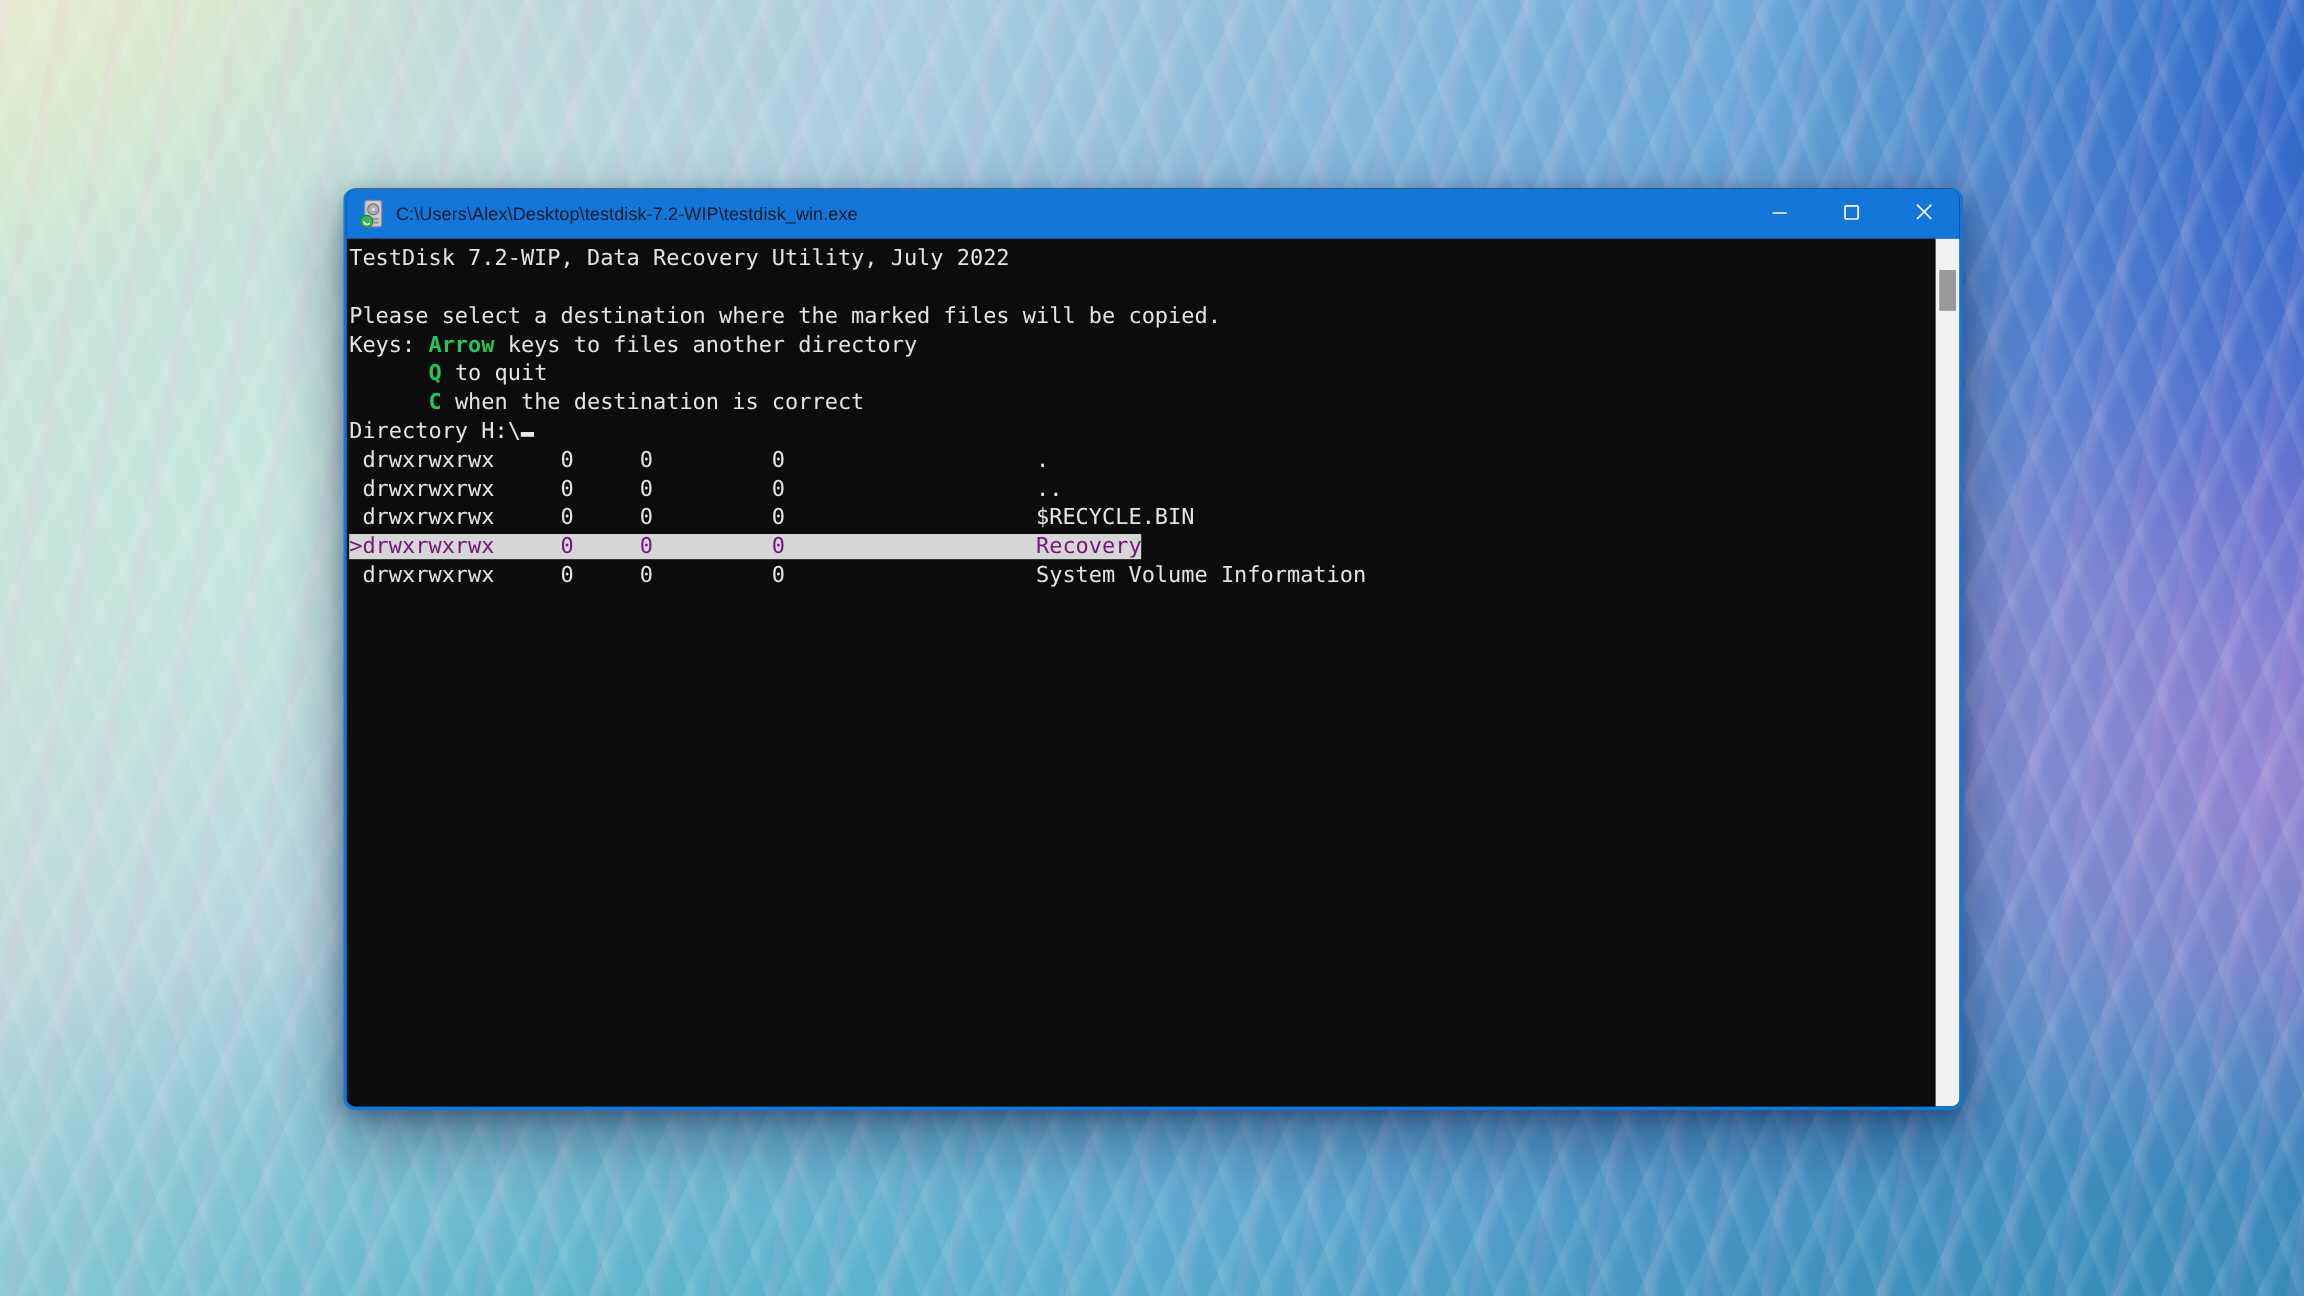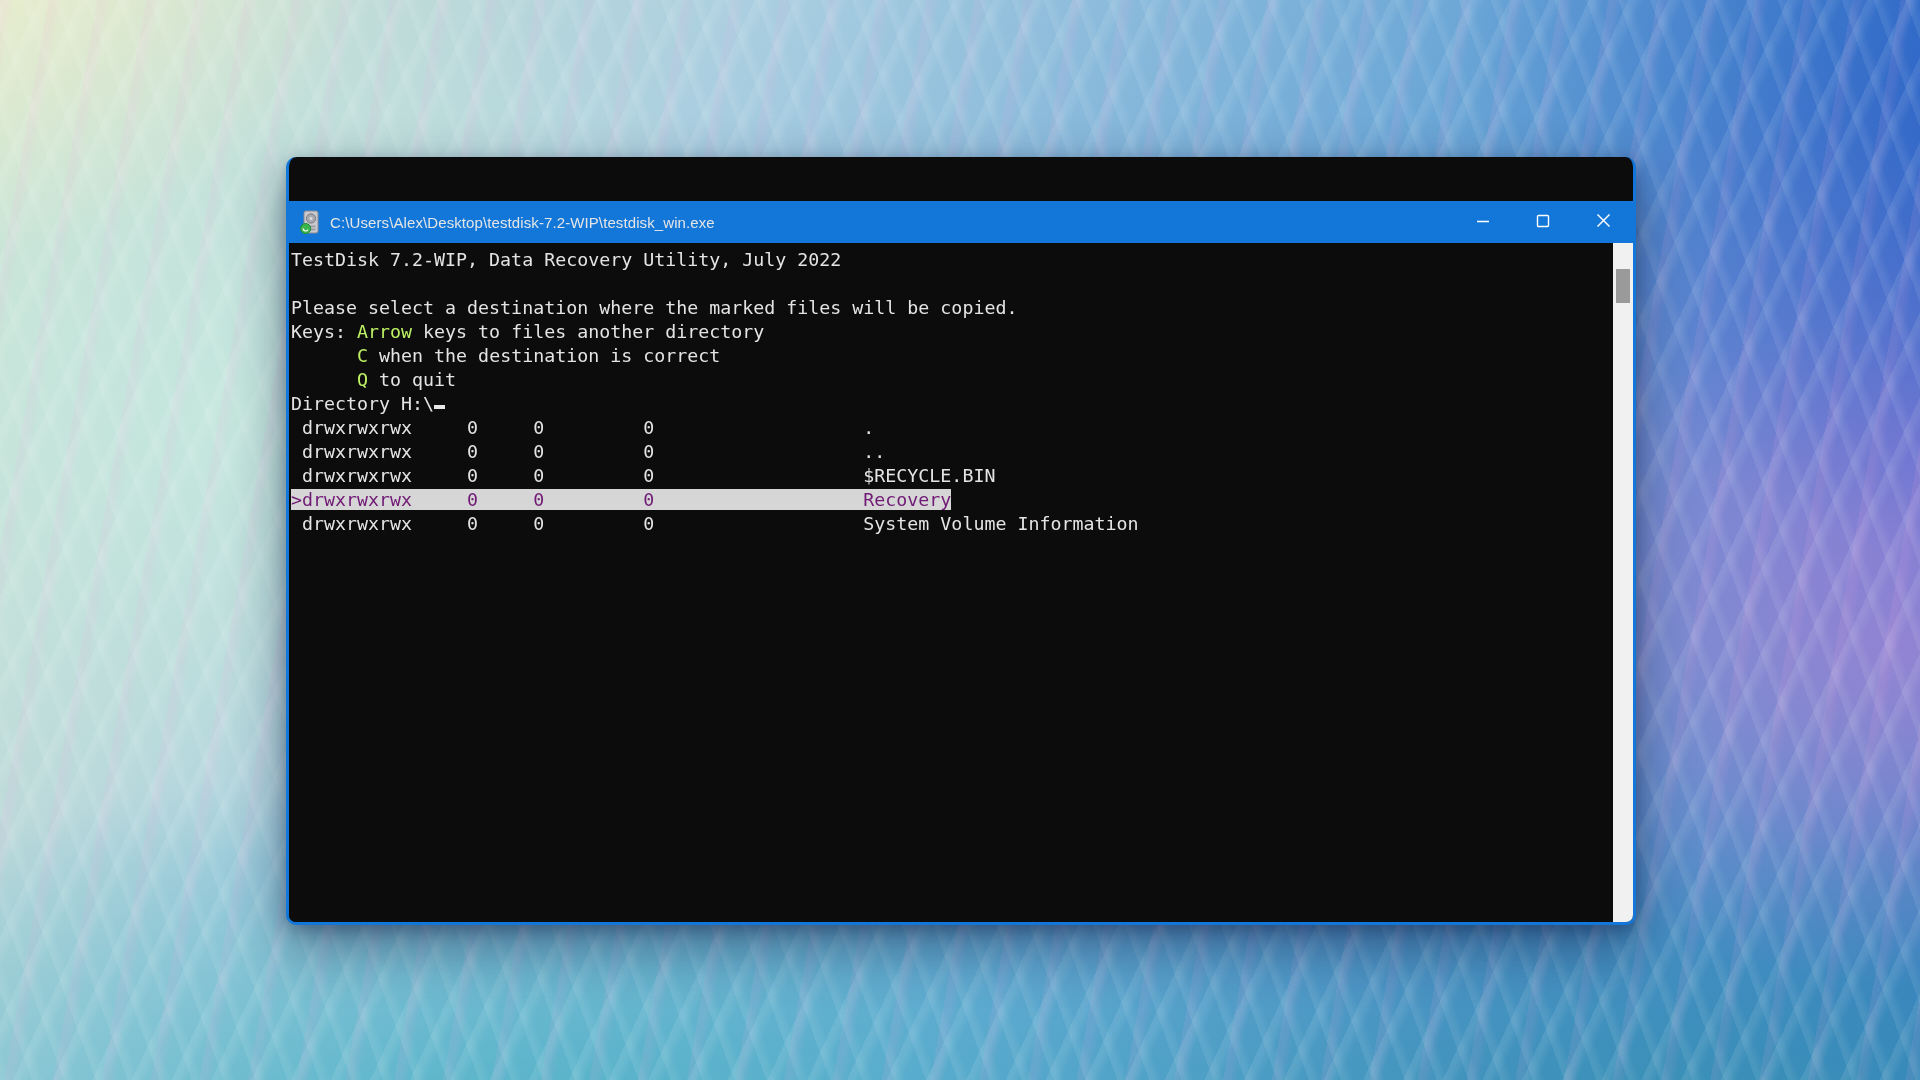--- a/index.html
+++ b/index.html
@@ -19,34 +19,34 @@
       linear-gradient(118deg, #d4e7d0 0%, #abcfe0 30%, #6aa6d6 60%, #3c7cc4 100%);
   }
   .window{
     position:absolute;left:286px;top:157px;width:1350px;height:768px;
     box-sizing:border-box;border:3px solid #1277d8;border-top:none;
     border-radius:10px;overflow:hidden;background:#0c0c0c;
     box-shadow:0 22px 55px rgba(8,20,60,0.45), 0 5px 16px rgba(8,20,60,0.30);
   }
   .titlebar{
     height:42px;background:#1277d8;display:flex;align-items:center;
-    font-family:"Liberation Sans", sans-serif;color:#e5e5e5;margin-top:44px;
+    font-family:"Liberation Sans", sans-serif;color:#0f172a;
   }
   .titlebar .app-icon{margin-left:11px;margin-right:9px;display:flex;align-items:center;}
   .titlebar .title-text{font-size:15px;letter-spacing:0.1px;white-space:nowrap;}
   .controls{margin-left:auto;display:flex;height:100%;}
   .cbtn{width:60px;height:100%;display:flex;align-items:center;justify-content:center;background:transparent;border:none;cursor:default;}
   .body{display:flex;height:723px;}
   .console{
     flex:1;background:#0c0c0c;color:#e4e4e4;
     font-family:"DejaVu Sans Mono", monospace;font-size:18.3px;line-height:24px;
     padding:5px 0 0 2px;overflow:hidden;
   }
   .line{white-space:pre;height:24px;}
-  .b{font-weight:normal;color:#bef264;}
+  .b{font-weight:bold;color:#22c55e;}
   .hl{background:#d6d6d6;color:#701a75;}
   .cursor{display:inline-block;width:11px;height:4px;background:#e8e8e8;margin-bottom:1px;}
   .scrollbar{width:20px;background:#f1f1f1;position:relative;}
   .thumb{position:absolute;left:3px;top:26px;width:14px;height:34px;background:#9a9a9a;}
 </style>
 </head>
 <body>
 
 <div class="desktop">
   <div class="window">
@@ -89,22 +89,22 @@
         </button>
       </span>
     </div>
 
     <div class="body">
       <div class="console">
         <div class="line"><span>TestDisk 7.2-WIP, Data Recovery Utility, July 2022</span></div>
         <div class="line"></div>
         <div class="line"><span>Please select a destination where the marked files will be copied.</span></div>
         <div class="line"><span>Keys: </span><span class="b">Arrow</span><span> keys to files another directory</span></div>
+        <div class="line"><span>      </span><span class="b">Q</span><span> to quit</span></div>
         <div class="line"><span>      </span><span class="b">C</span><span> when the destination is correct</span></div>
-        <div class="line"><span>      </span><span class="b">Q</span><span> to quit</span></div>
         <div class="line"><span>Directory H:\</span><span class="cursor"></span></div>
         <div class="line"><span> drwxrwxrwx     0     0         0                   .</span></div>
         <div class="line"><span> drwxrwxrwx     0     0         0                   ..</span></div>
         <div class="line"><span> drwxrwxrwx     0     0         0                   $RECYCLE.BIN</span></div>
         <div class="line"><span class="hl">&gt;drwxrwxrwx     0     0         0                   Recovery</span></div>
         <div class="line"><span> drwxrwxrwx     0     0         0                   System Volume Information</span></div>
       </div>
       <div class="scrollbar">
         <div class="thumb"></div>
       </div>

